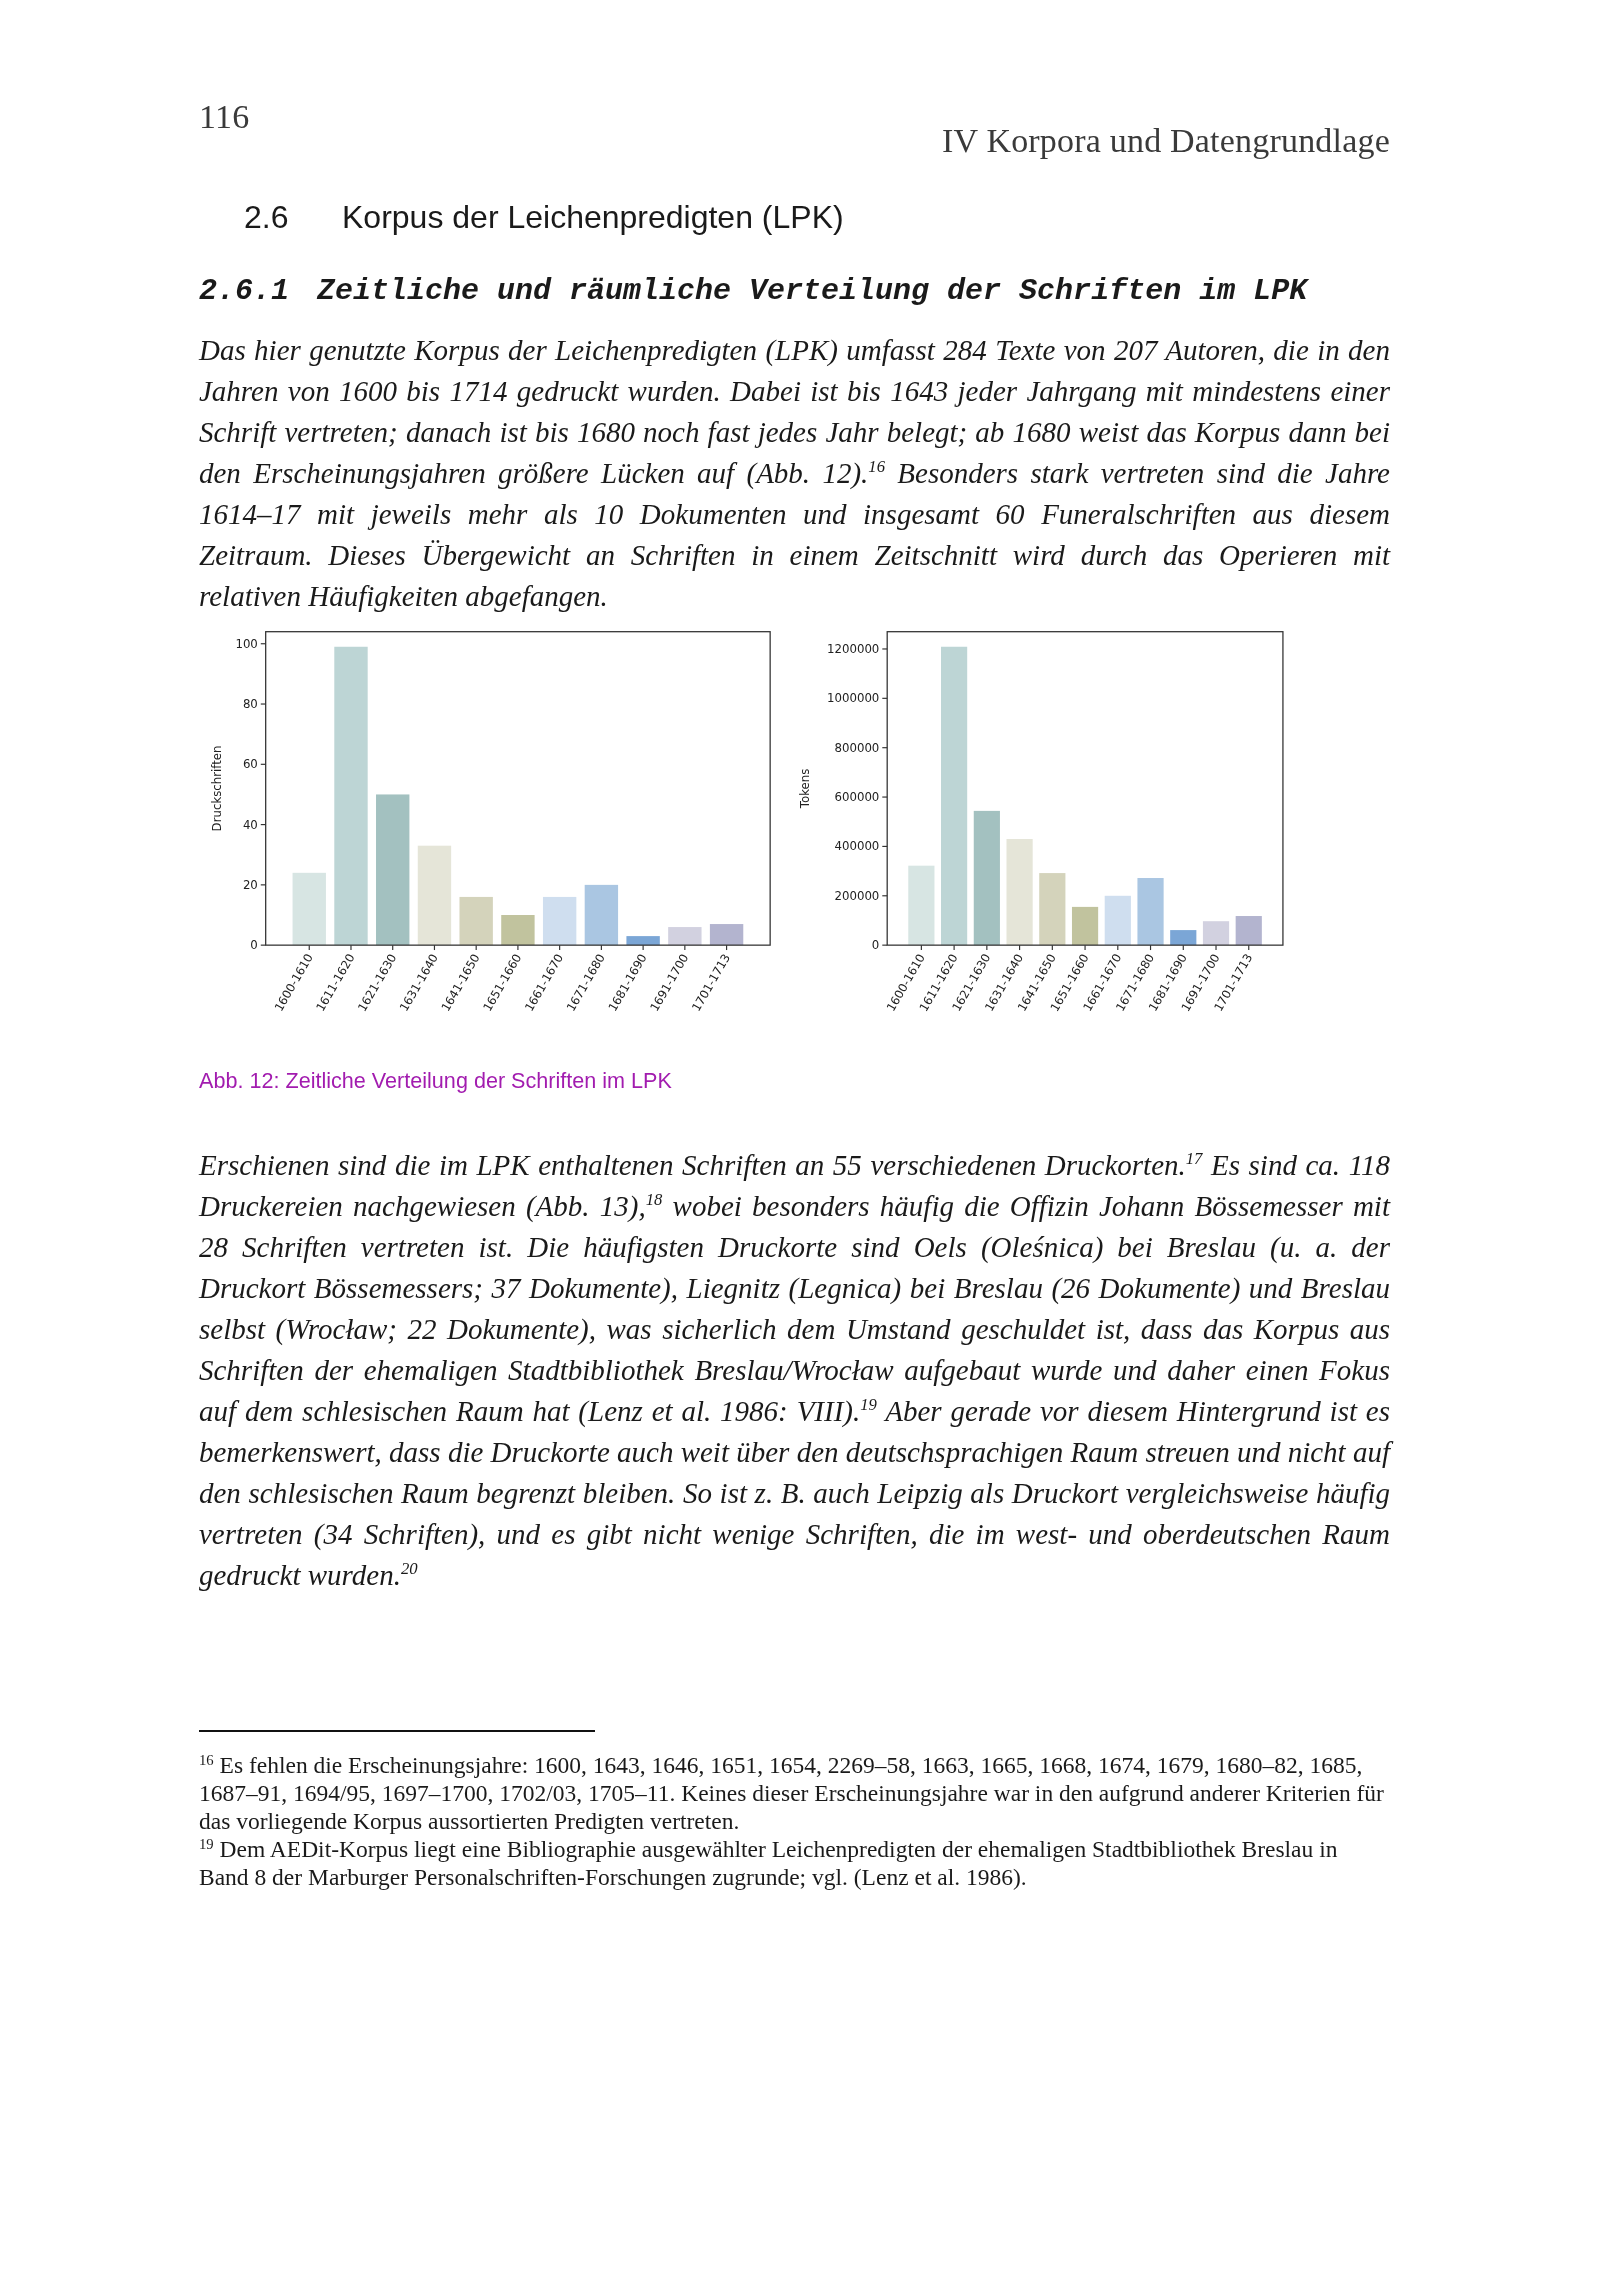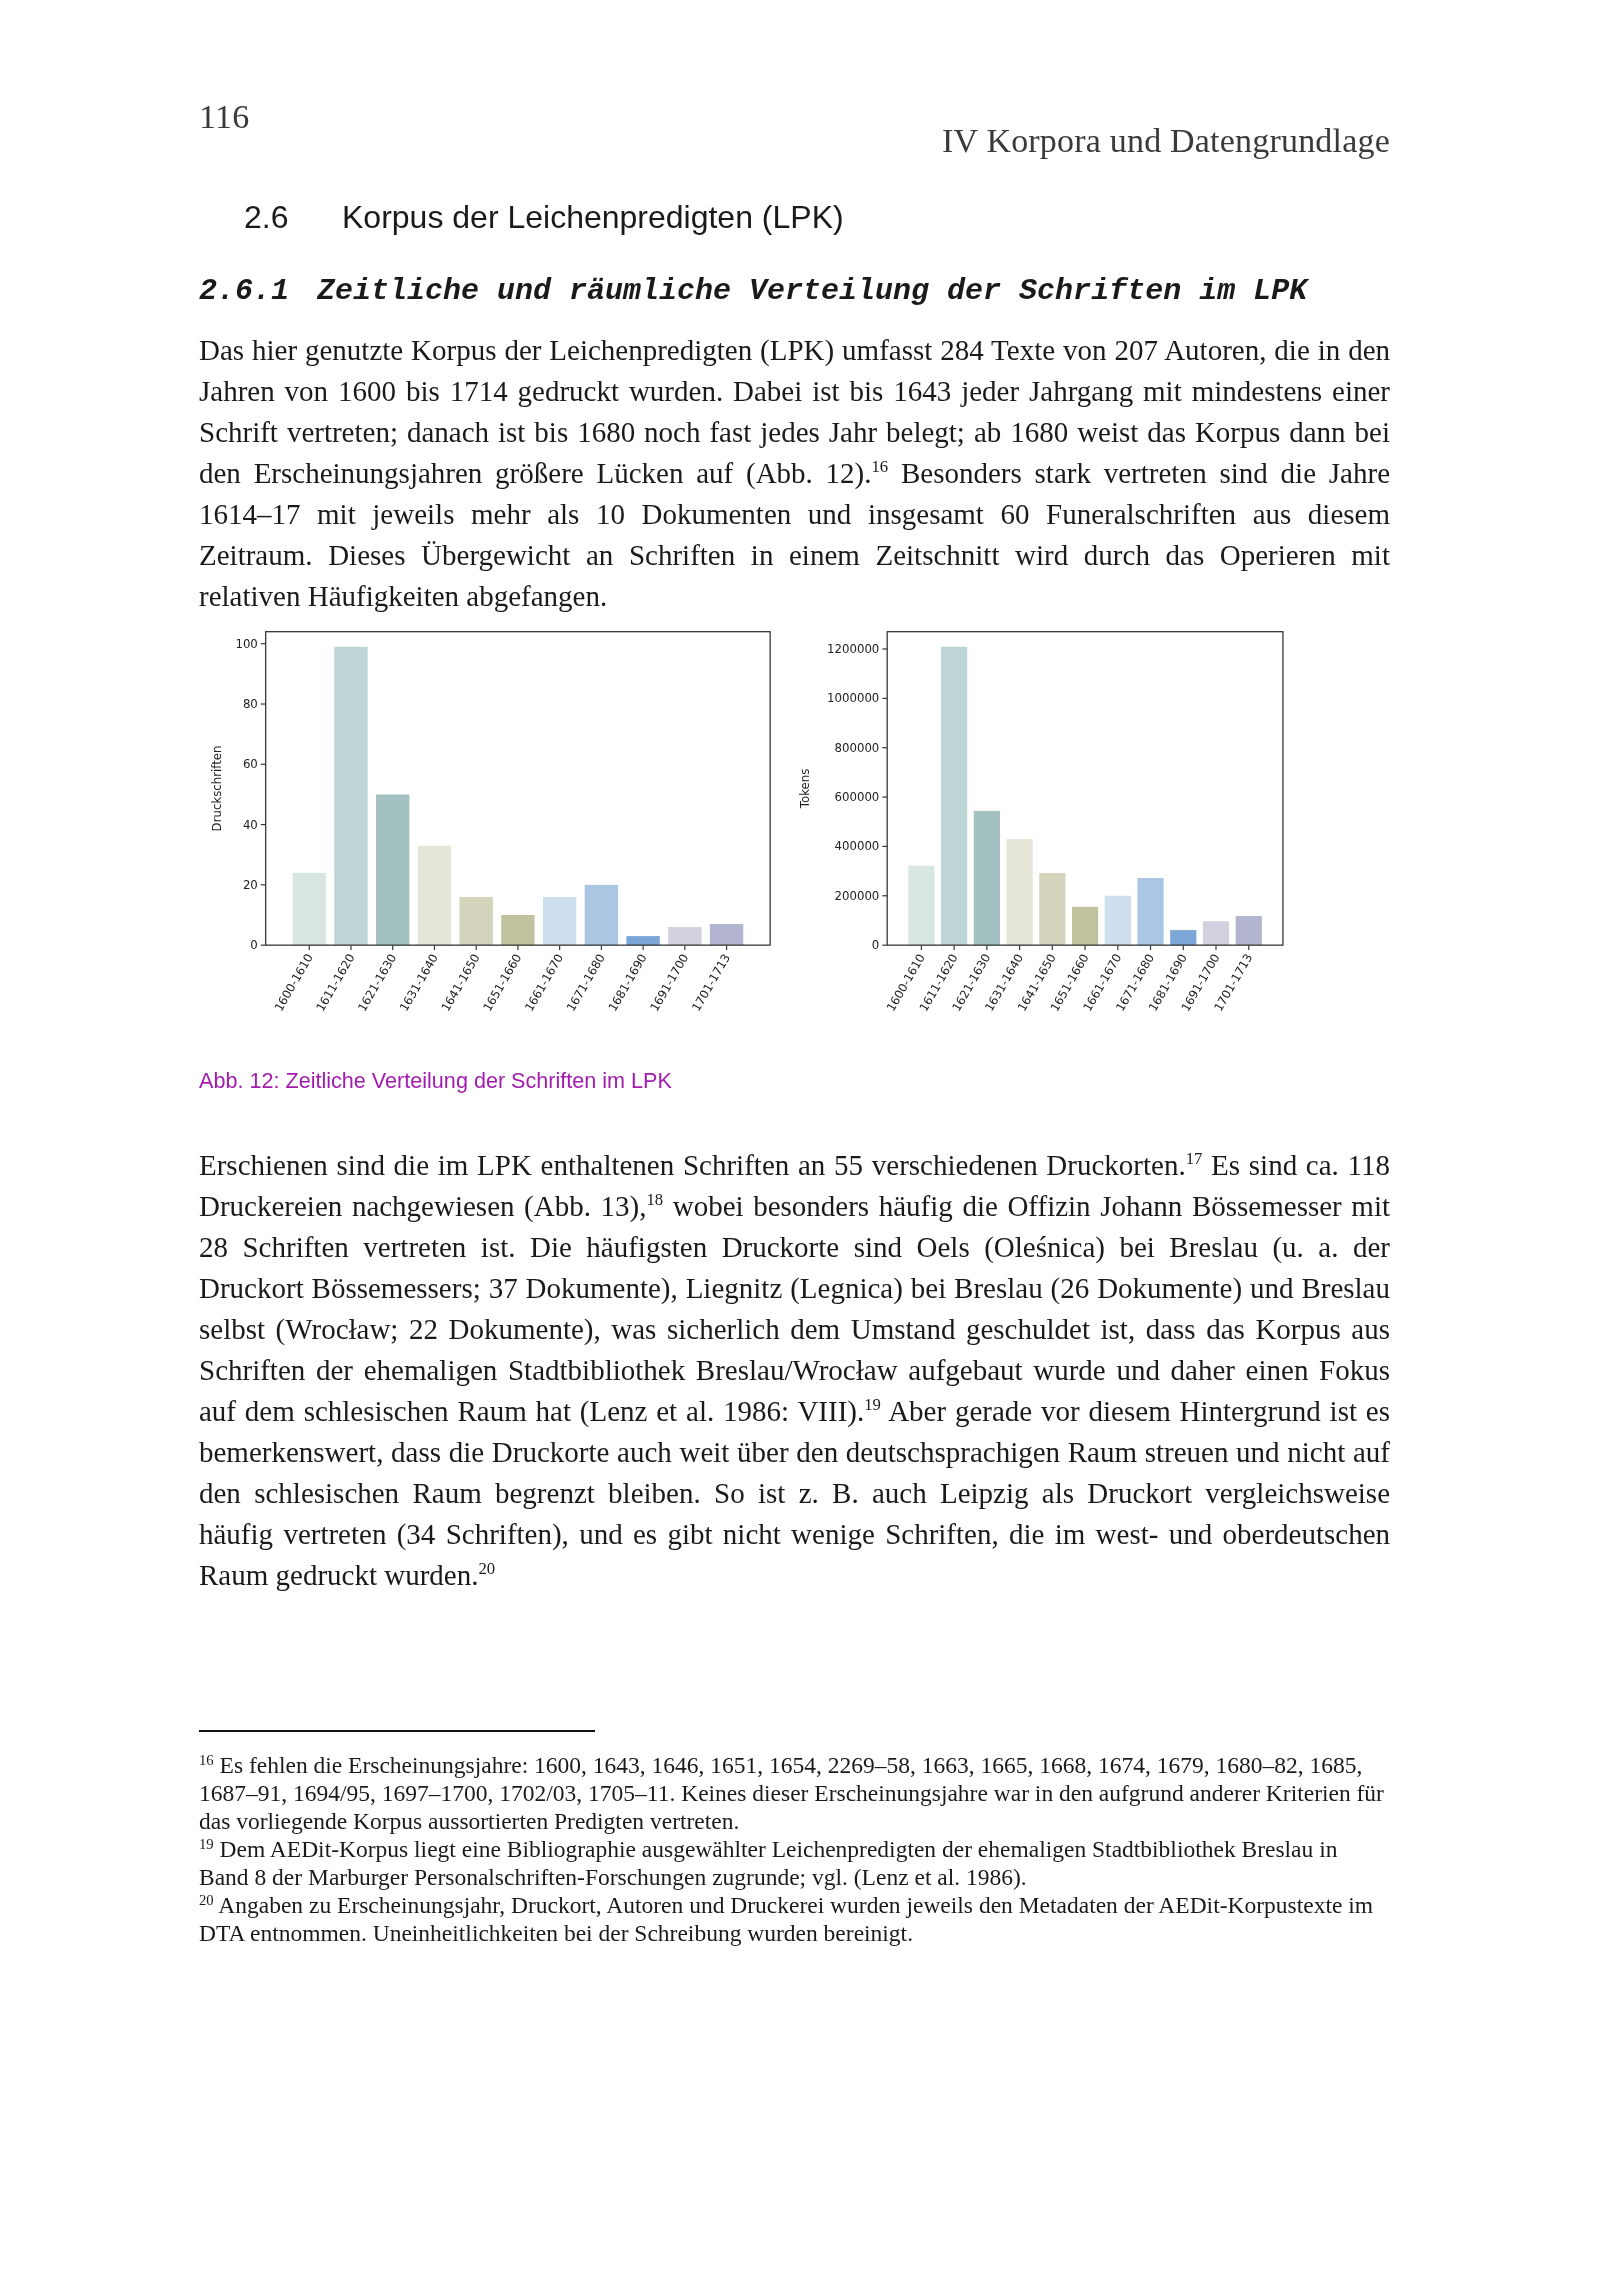--- a/index.html
+++ b/index.html
@@ -6,21 +6,21 @@
   body { width: 1621px; height: 2293px; position: relative; overflow: hidden;
          font-family: "Liberation Serif", "DejaVu Serif", serif; color: #1a1a1a; }
   .abs { position: absolute; }
   .running-head { top: 98px; font-size: 34px; color: #3a3a3a; letter-spacing: 0.2px; }
   #page-number { left: 199px; }
   #running-title { right: 231px; margin-top: 24px; }
   .sec-title { left: 199px; top: 199px; font-size: 32px; font-family: "Liberation Sans", "DejaVu Sans", sans-serif; font-stretch: condensed; margin-left: 45px; }
   .sec-title .num { display: inline-block; width: 98px; }
   .subsec-title { left: 199px; top: 274px; font-size: 30px; font-weight: bold; font-style: italic; font-family: Liberation Mono, monospace; }
   .subsec-title .num { display: inline-block; width: 118px; }
-  .para { left: 199px; width: 1191px; font-size: 29px; line-height: 41px; text-align: justify; hyphens: manual; }
+  .para { left: 199px; width: 1191px; font-size: 29px; line-height: 41px; text-align: justify; hyphens: manual; font-style: italic; }
   #para1 { top: 330px; }
   #para2 { top: 1145px; }
   sup { font-size: 16.7px; line-height: 0; vertical-align: 10.8px; }
   .caption { left: 199px; top: 1068px; font-size: 21.6px; font-family: "Liberation Sans", sans-serif; font-stretch: condensed; color: #a21caf; }
   .fn-sep { left: 199px; top: 1730px; width: 396px; height: 0; border-top: 2.5px solid #111; }
   .footnotes { left: 199px; top: 1751px; width: 1191px; font-size: 23.5px; line-height: 28px; }
   .footnotes p { margin: 0; }
   .footnotes sup { font-size: 14.7px; vertical-align: 7.8px; }
   svg text { font-family: "DejaVu Sans", sans-serif; fill: #222; }
 </style>
@@ -143,15 +143,14 @@
 
 <div class="abs caption">Abb. 12: Zeitliche Verteilung der Schriften im LPK</div>
 
 <div class="abs para" id="para2"><span>Erschienen sind die im LPK enthaltenen Schriften an 55 verschiedenen Druckorten.</span><sup>17</sup><span> Es sind ca. 118 Druckereien nachgewiesen (Abb. 13),</span><sup>18</sup><span> wobei besonders häufig die Offizin Johann Bössemesser mit 28 Schriften vertreten ist. Die häufigsten Druckorte sind Oels (Oleśnica) bei Breslau (u. a. der Druckort Bössemessers; 37 Dokumente), Liegnitz (Legnica) bei Breslau (26 Dokumente) und Breslau selbst (Wrocław; 22 Dokumente), was sicherlich dem Umstand ge­schuldet ist, dass das Korpus aus Schriften der ehemaligen Stadtbibliothek Breslau/Wrocław aufgebaut wurde und daher einen Fokus auf dem schlesischen Raum hat (Lenz et al. 1986: VIII).</span><sup>19</sup><span> Aber gerade vor diesem Hintergrund ist es bemerkenswert, dass die Druckorte auch weit über den deutschsprachigen Raum streuen und nicht auf den schlesischen Raum be­grenzt bleiben. So ist z. B. auch Leipzig als Druckort vergleichsweise häufig vertreten (34 Schriften), und es gibt nicht wenige Schriften, die im west- und oberdeutschen Raum gedruckt wurden.</span><sup>20</sup></div>
 
 <div class="abs fn-sep"></div>
 
 <div class="abs footnotes">
   <p><sup>16</sup><span> Es fehlen die Erscheinungsjahre: 1600, 1643, 1646, 1651, 1654, 2269–58, 1663, 1665, 1668, 1674, 1679, 1680–82, 1685, 1687–91, 1694/95, 1697–1700, 1702/03, 1705–11. Keines dieser Erschei­nungsjahre war in den aufgrund anderer Kriterien für das vorliegende Korpus aussortierten Predig­ten vertreten.</span></p>
   <p><sup>19</sup><span> Dem AEDit-Korpus liegt eine Bibliographie ausgewählter Leichenpredigten der ehemaligen Stadt­bibliothek Breslau in Band 8 der Marburger Personalschriften-Forschungen zugrunde; vgl. (Lenz et al. 1986).</span></p>
-  <p><sup>20</sup><span> Angaben zu Erscheinungsjahr, Druckort, Autoren und Druckerei wurden jeweils den Metadaten der AEDit-Korpustexte im DTA entnommen. Uneinheitlichkeiten bei der Schreibung wurden bereinigt.</span></p>
 </div>
 
 
 </body></html>

